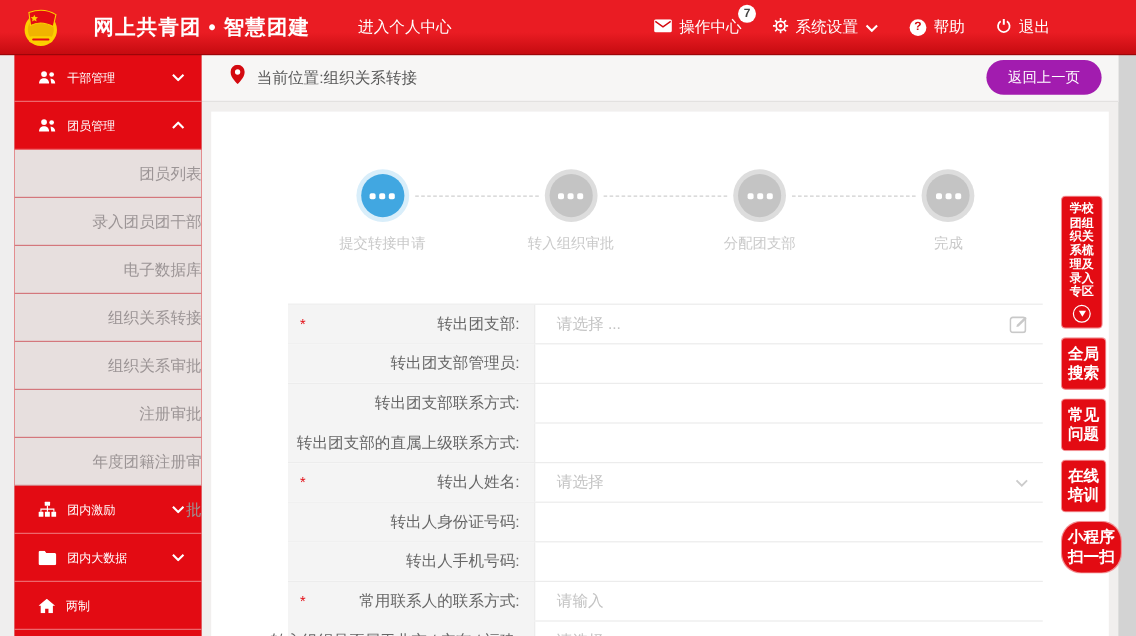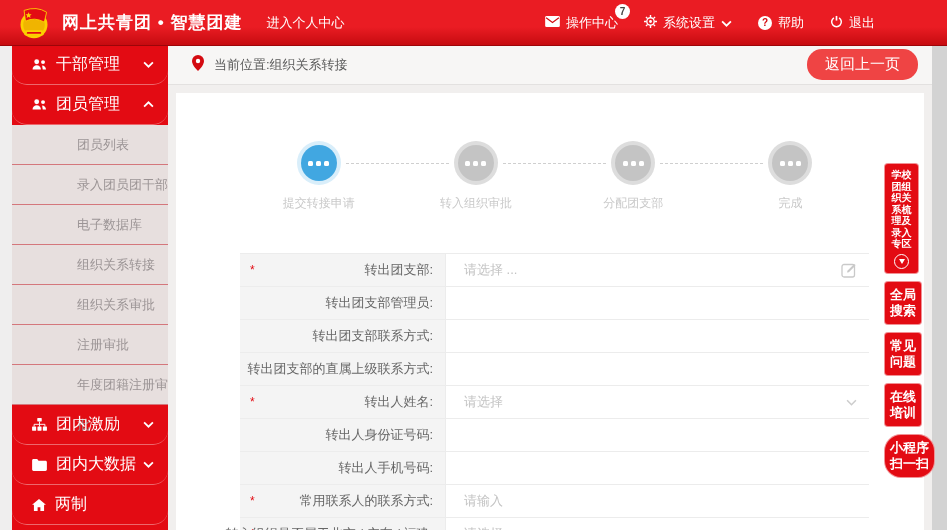--- a/index.html
+++ b/index.html
@@ -8,57 +8,58 @@
     background:#d3d3d3;
     font-family:"Liberation Sans","DejaVu Sans",sans-serif;
     -webkit-font-smoothing:antialiased;
   }
   
   .header{
     position:absolute;left:0;top:0;right:0;height:45px;z-index:20;
     background:linear-gradient(180deg,#ea1c23 60%,#c60b10);
     display:flex;align-items:center;padding-left:16px;box-sizing:border-box;
     box-shadow:0 1px 0 #9d0509;
+    gap:16px;
   }
   .logo{margin-right:10px;display:flex;}
   .app-title{color:#fff;font-size:17px;font-weight:bold;letter-spacing:1px;}
   .personal-center{color:#fff;font-size:13px;margin-left:24px;cursor:pointer;}
   .header-nav{margin-left:auto;margin-right:72px;display:flex;align-items:center;gap:26px;}
   .hnav-item{display:flex;align-items:center;gap:6px;color:#fff;font-size:13px;cursor:pointer;position:relative;white-space:nowrap;}
   .badge{
     position:absolute;top:-10px;right:-12px;background:#fff;color:#444;
     width:15px;height:15px;border-radius:50%;font-size:10px;font-weight:bold;
     display:flex;align-items:center;justify-content:center;
   }
   .qmark{width:14px;height:14px;border-radius:50%;background:#fff;color:#d40a10;
     font-size:10px;font-weight:bold;display:flex;align-items:center;justify-content:center;}
   
   .left-gutter{position:absolute;left:0;top:45px;bottom:0;width:12px;background:#efeeee;}
   .sidebar{position:absolute;left:12px;top:45px;bottom:0;width:156px;background:#e30b13;overflow:hidden;z-index:5;}
   .nav-item{
     height:40px;display:flex;align-items:center;padding:0 14px 0 20px;color:#fff;
-    font-size:16px;border-bottom:1px solid rgba(255,255,255,.38);cursor:pointer;box-sizing:border-box;border-radius:15px;
+    font-size:10px;border-bottom:1px solid rgba(255,255,255,.38);cursor:pointer;box-sizing:border-box;
   }
   .nav-icon{margin-right:9px;display:flex;}
   .nav-caret{margin-left:auto;display:flex;}
   .nav-caret.up{transform:rotate(180deg);}
   .submenu{background:#e7dfde;}
   .submenu-item{
     height:40px;line-height:40px;padding-left:65px;color:#9b9495;font-size:13px;
-    border-bottom:1px solid #d4777c;cursor:pointer;box-sizing:border-box;
+    border-bottom:1px solid #d4777c;cursor:pointer;box-sizing:border-box;text-align:right;
   }
   
   .main-col{position:absolute;left:168px;top:45px;width:764px;bottom:0;background:#f1efee;}
   .breadcrumb-bar{
     height:40px;background:#f7f6f5;border-bottom:1px solid #e3e1e0;
     display:flex;align-items:center;padding:0 14px 0 24px;box-sizing:border-box;
   }
   .breadcrumb-text{font-size:13px;color:#595959;margin-left:10px;}
   .back-btn{
-    margin-left:auto;background:#ef4444;color:#fff;font-size:15px;border:none;
+    margin-left:auto;background:#a21caf;color:#fff;font-size:12px;border:none;
     border-radius:15px;padding:6px 18px;cursor:pointer;font-family:Liberation Serif, serif;
   }
   .panel{margin:8px 8px 0 8px;background:#fff;height:calc(100% - 48px);box-sizing:border-box;overflow:hidden;}
   
   .stepper{display:flex;padding:52px 55px 0 64px;}
   .step{flex:1;display:flex;flex-direction:column;align-items:center;position:relative;}
   .step:not(:first-child)::before{
     content:"";position:absolute;top:18px;right:calc(50% + 27px);width:calc(100% - 54px);
     border-top:1px dashed #cfcfcf;
   }

